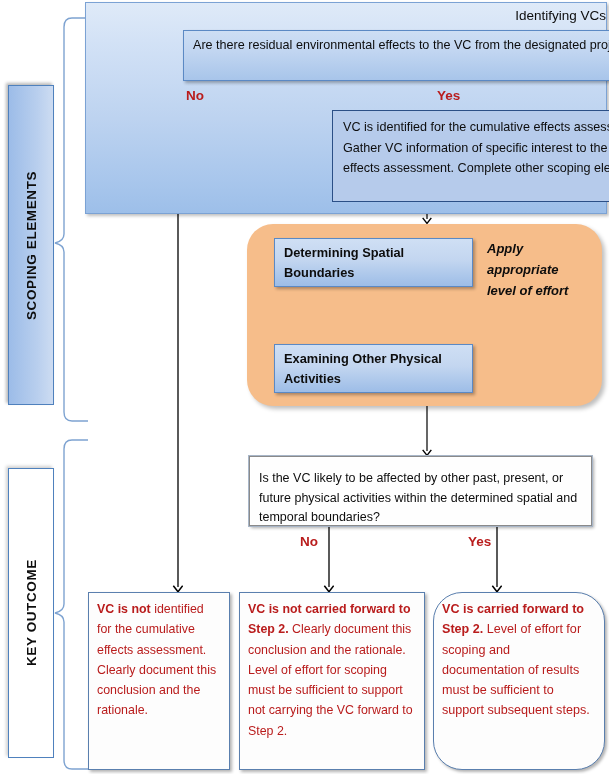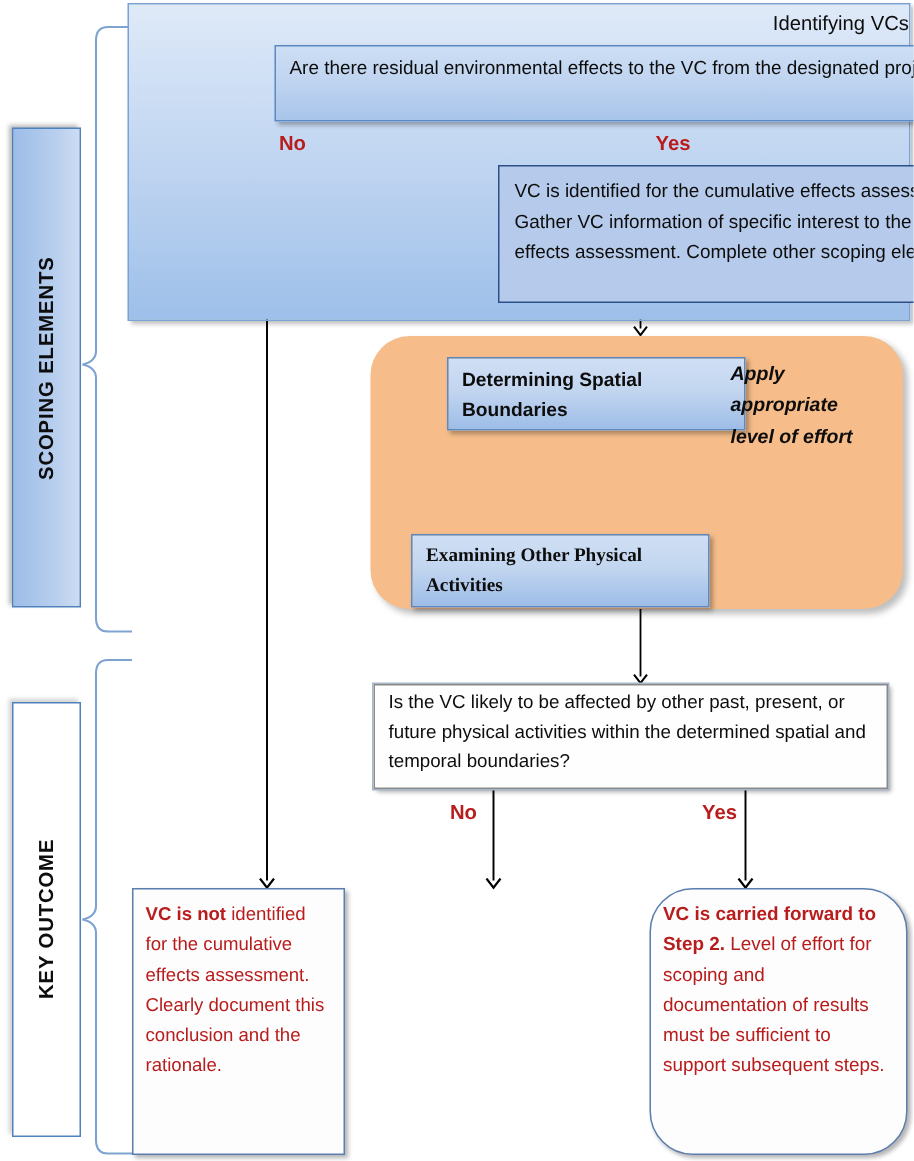--- a/index.html
+++ b/index.html
@@ -116,23 +116,23 @@
     box-sizing: border-box;
     background: linear-gradient(to bottom, #cfdff4 0%, #c3d6f0 45%, #9dbde7 100%);
     border: 1px solid #5b89c4;
     box-shadow: 2px 2px 3px rgba(0,0,0,0.3);
     padding: 4px 9px;
     font-weight: bold;
     font-size: 12.8px;
     line-height: 19.5px;
     color: #0d0d0d;
   }
-  #step-spatial  { top: 14px; margin-left: 24px; }
+  #step-spatial  { top: 14px; }
   #step-temporal { top: 67px; }
-  #step-examining{ top: 132px; font-family: Liberation Serif, serif; }
+  #step-examining{ top: 120px; }
 
   #apply-effort {
     position: absolute;
     left: 240px; top: 14px;
     width: 100px;
     font-style: italic;
     font-size: 13px;
     line-height: 21px;
     color: #0d0d0d;
     font-weight: bold;
@@ -142,21 +142,21 @@
   #decision-box {
     position: absolute;
     left: 249px; top: 456px;
     width: 343px; height: 70px;
     box-sizing: border-box;
     background: #fefefe;
     border: 1px solid #8a8a8a;
     box-shadow: 2px 2px 3px rgba(0,0,0,0.32),
                 inset 0 0 0 1px #ffffff;
     outline: 1px solid #a8b6c8;
-    padding: 2px 9px;
+    padding: 12px 9px;
     font-size: 12.5px;
     line-height: 19.5px;
     color: #0d0d0d;
   }
 
   
   .outcome-box {
     position: absolute;
     top: 592px;
     box-sizing: border-box;
@@ -253,18 +253,21 @@
 
   <div id="decision-box">Is the VC likely to be affected by other past, present, or future physical activities within the determined spatial and temporal boundaries?</div>
 
   <div id="label-no-mid" class="branch-label">No</div>
   <div id="label-yes-mid" class="branch-label">Yes</div>
 
   <div id="outcome-no" class="outcome-box">
     <b>VC is not</b><span> identified for the cumulative effects assessment. Clearly document this conclusion and the rationale.</span>
   </div>
 
+  <div id="outcome-notcarry" class="outcome-box">
+    <b>VC is not carried forward to Step 2.</b><span> Clearly document this conclusion and the rationale. Level of effort for scoping must be sufficient to support not carrying the VC forward to Step 2.</span>
+  </div>
 
   <div id="outcome-carry" class="outcome-box">
     <b>VC is carried forward to Step 2.</b><span> Level of effort for scoping and documentation of results must be sufficient to support subsequent steps.</span>
   </div>
 
 </div>
 
 </body></html>

